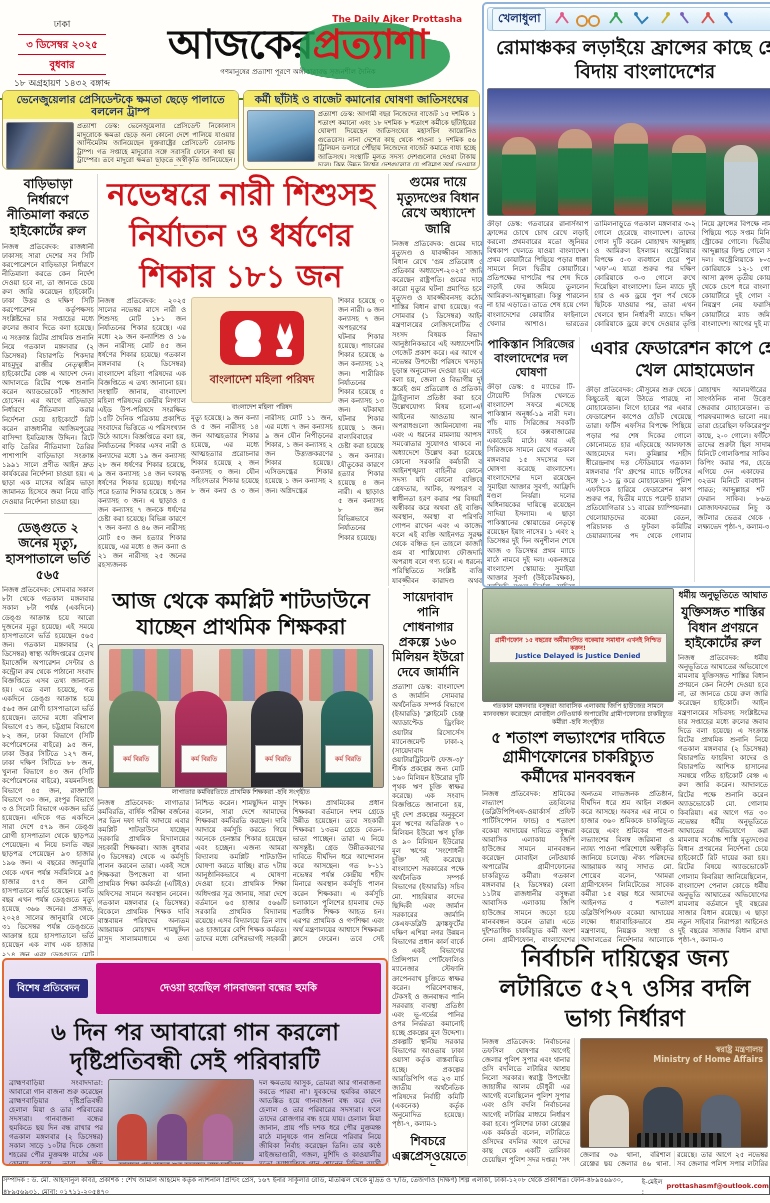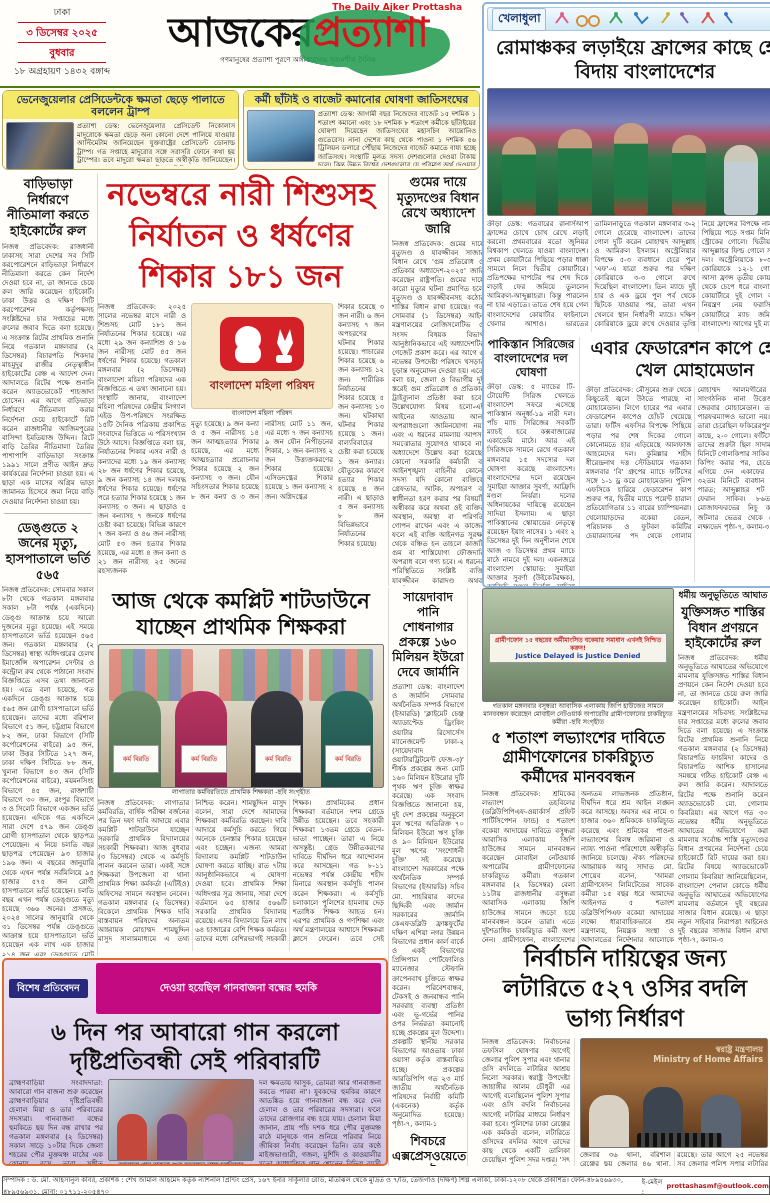--- a/index.html
+++ b/index.html
@@ -1,20 +1,20 @@
 <!DOCTYPE html>
 <html lang="bn"><head>
 <meta charset="utf-8">
 <style>
   html,body{margin:0;padding:0;background:#ffffff;}
   body{font-family:"DejaVu Sans","Liberation Sans",sans-serif;color:#141414;}
   .page{position:relative;width:770px;height:1203px;background:#fffefb;overflow:hidden;}
 
   
-  .masthead{position:absolute;left:0;top:0;width:480px;height:86px;border-bottom:2px solid #4d7c0f;}
+  .masthead{position:absolute;left:0;top:12px;width:480px;height:86px;border-bottom:2px solid #4d7c0f;}
   .datebox{position:absolute;left:6px;top:6px;width:112px;text-align:center;font-size:9px;line-height:1.5;}
   .datebox .rule{height:1px;background:#d0021b;margin:2px 12px;}
   .datebox .red{color:#d0021b;font-weight:bold;font-size:10px;}
   .logoarea{position:absolute;left:120px;top:2px;width:356px;height:82px;text-align:center;}
   .logo-en{color:#d6161d;font-size:9px;font-weight:bold;text-align:right;padding-right:14px;}
   .logo-main{font-size:40px;font-weight:bold;line-height:1.0;letter-spacing:-1px;white-space:nowrap;}
   .logo-main .lg-black{color:#101010;}
   .logo-main .lg-red{color:#d6161d;position:relative;z-index:2;}
   .map-blob{position:absolute;right:26px;top:8px;width:150px;height:66px;background:radial-gradient(ellipse at 35% 40%,#1f9a4e 0%,#1f9a4e 55%,transparent 56%),radial-gradient(ellipse at 70% 65%,#1f9a4e 0%,#1f9a4e 45%,transparent 46%);opacity:.85;z-index:1;border-radius:40% 60% 55% 45%;}
   .tagline{font-size:7px;color:#222;margin-top:2px;}
@@ -35,21 +35,21 @@
   .caption{font-size:6.4px;text-align:center;line-height:1.25;color:#222;}
 
   
   .colA{position:absolute;left:2px;top:174px;width:92px;height:782px;overflow:hidden;border-right:1px solid #d8d8d8;padding-right:3px;}
   .colA .hl{font-size:12.5px;margin:2px 0 4px;}
   .colA .divider{height:1px;background:#bbb;margin:6px 2px;}
 
   
   .lead{position:absolute;left:98px;top:174px;width:286px;height:412px;overflow:hidden;}
   .lead-hl{color:#cf1318;font-size:31px;font-weight:bold;text-align:center;line-height:1.32;padding:0 8px;}
-  .lead-content{display:flex;gap:5px;margin-top:6px;}
+  .lead-content{display:flex;gap:5px;}
   .lead-c1{flex:0 0 88px;}
   .lead-cm{flex:0 0 142px;}
   .lead-c3{flex:1;}
   .logobox{background:#f6e8c6;border:1px solid #d9c79a;border-radius:3px;height:104px;display:flex;flex-direction:column;align-items:center;justify-content:center;gap:4px;}
   .logobox .logo-title{color:#8a1a1a;font-weight:bold;font-size:11px;}
   .lead-mid-body{column-count:2;column-gap:6px;column-rule:1px solid #ddd;margin-top:3px;}
 
   
   .gumcol{position:absolute;left:388px;top:174px;width:92px;height:412px;overflow:hidden;border-left:1px solid #d8d8d8;padding-left:3px;}
   .gumcol .hl{font-size:12.5px;margin-bottom:3px;}
@@ -105,21 +105,21 @@
   .sp-content{display:flex;gap:5px;}
   .sp-c1{flex:0 0 94px;}
   .sp-cm{flex:0 0 146px;}
   .sp-c3{flex:1;}
   .sp-photo{height:80px;border:1px solid #777;border-radius:2px;background:linear-gradient(130deg,#c7cdd6 0%,#9aa7b6 35%,#b06a5a 55%,#6f7b8c 100%);position:relative;overflow:hidden;}
   .sp-fig{position:absolute;bottom:0;width:30px;height:46px;border-radius:14px 14px 0 0;}
   .sp-mid-body{column-count:2;column-gap:5px;column-rule:1px solid #cbbfdc;margin-top:2px;height:56px;}
 
   
   .oc{position:absolute;left:482px;top:944px;width:286px;height:222px;overflow:hidden;}
-  .oc .hl{font-size:23px;line-height:1.3;font-family:Liberation Serif, serif;}
+  .oc .hl{font-size:23px;line-height:1.3;}
   .oc-content{display:flex;gap:5px;margin-top:4px;}
   .oc-c1{flex:0 0 88px;border-right:1px solid #ddd;padding-right:4px;}
   .oc-right{flex:1;}
   .oc-photo{height:108px;border:1px solid #777;border-radius:2px;background:linear-gradient(180deg,#8a5a33 0%,#a3713f 35%,#7a4e2a 70%,#5d3a1e 100%);position:relative;overflow:hidden;}
   .oc-sign{position:absolute;right:4px;top:6px;color:#f0e3c8;font-size:8px;font-weight:bold;text-align:right;line-height:1.3;opacity:.9;}
   .oc-fig{position:absolute;bottom:0;width:40px;height:52px;border-radius:18px 18px 0 0;}
   .mics{position:absolute;bottom:0;left:30%;width:46%;height:14px;background:repeating-linear-gradient(90deg,#111 0 4px,#444 4px 8px);border-radius:3px 3px 0 0;}
   .oc-bottom{column-count:2;column-gap:6px;column-rule:1px solid #ddd;height:62px;margin-top:3px;}
 
   

